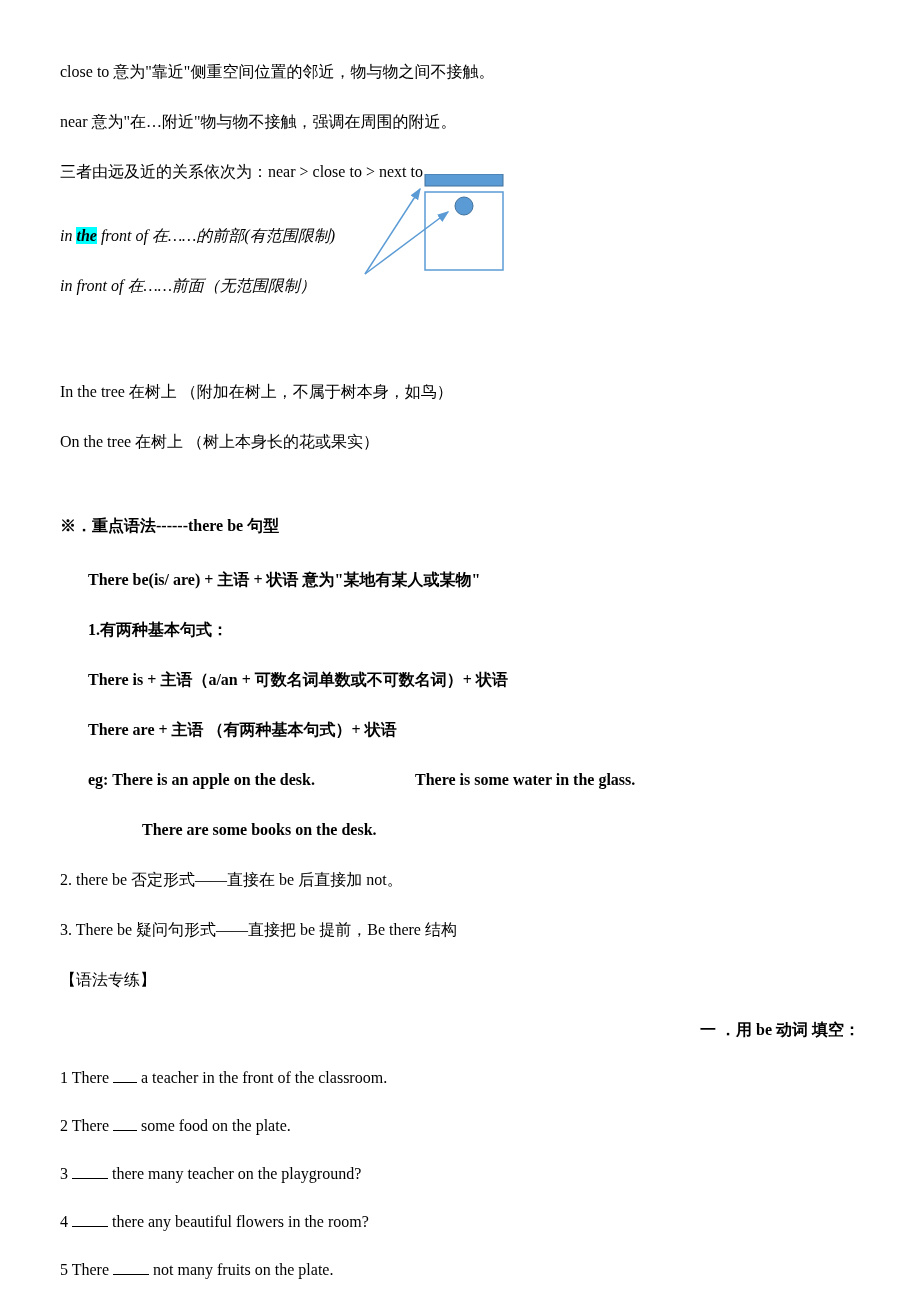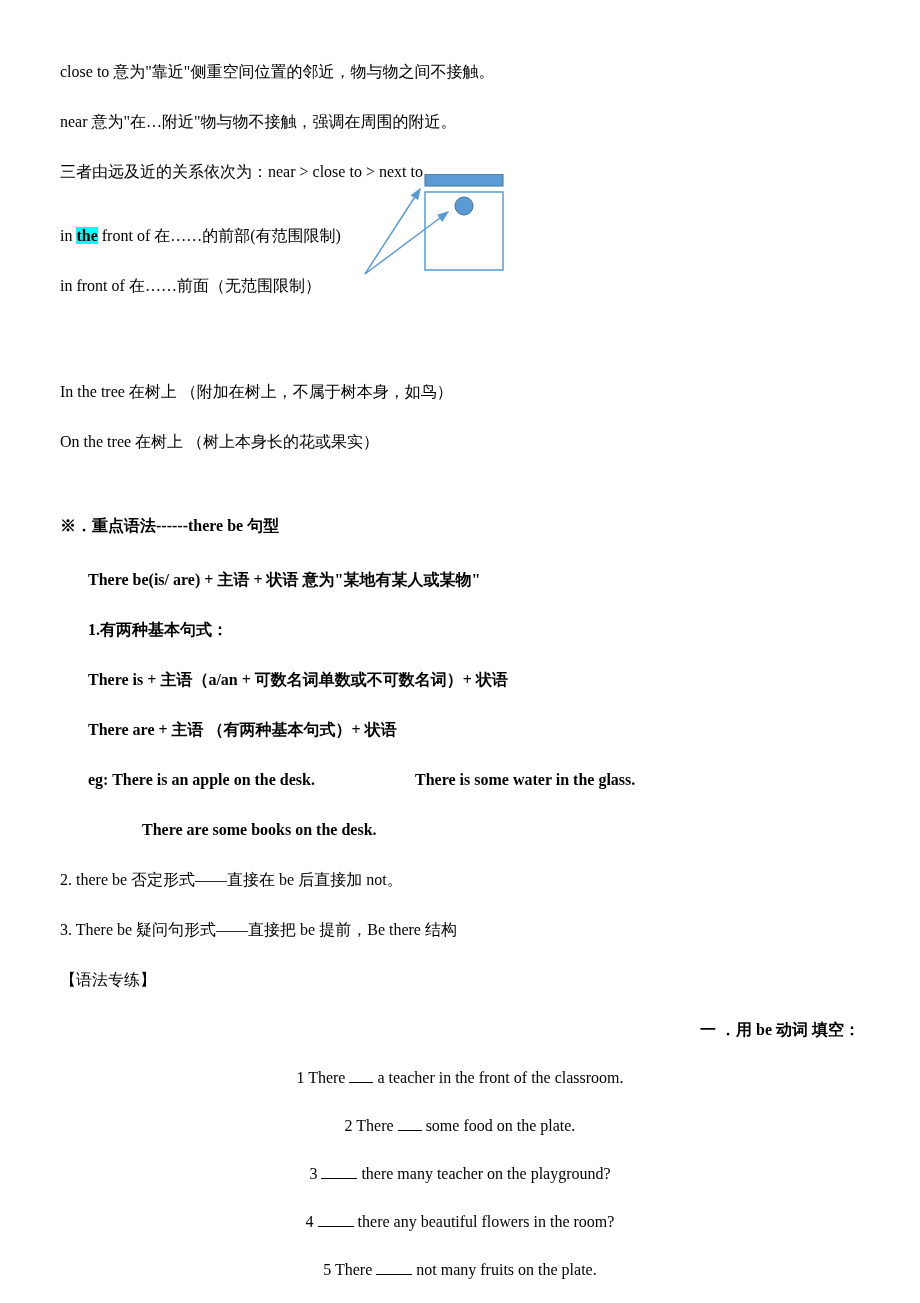--- a/index.html
+++ b/index.html
@@ -16,20 +16,21 @@
       padding: 60px 60px 40px 60px;
       line-height: 1.5;
     }
     .para {
       margin-bottom: 26px;
     }
     .diagram-section {
       position: relative;
       margin-top: 40px;
       margin-bottom: 52px;
+      font-style: italic;
     }
     .diagram-text {
       display: inline-block;
     }
     .highlight {
       background: #00ffff;
       font-weight: bold;
     }
     .svg-diagram {
       position: absolute;
@@ -47,21 +48,20 @@
       font-weight: bold;
     }
     .sub-heading {
       font-weight: bold;
       margin-bottom: 24px;
       margin-top: 8px;
       text-align: right;
     }
     .exercise-item {
       margin-bottom: 24px;
-      text-align: center;
     }
     .blank {
       display: inline-block;
       border-bottom: 1px solid #000;
       height: 1em;
       vertical-align: baseline;
     }
     .blank-short { width: 24px; }
     .blank-med { width: 36px; }
     .wide-gap {

